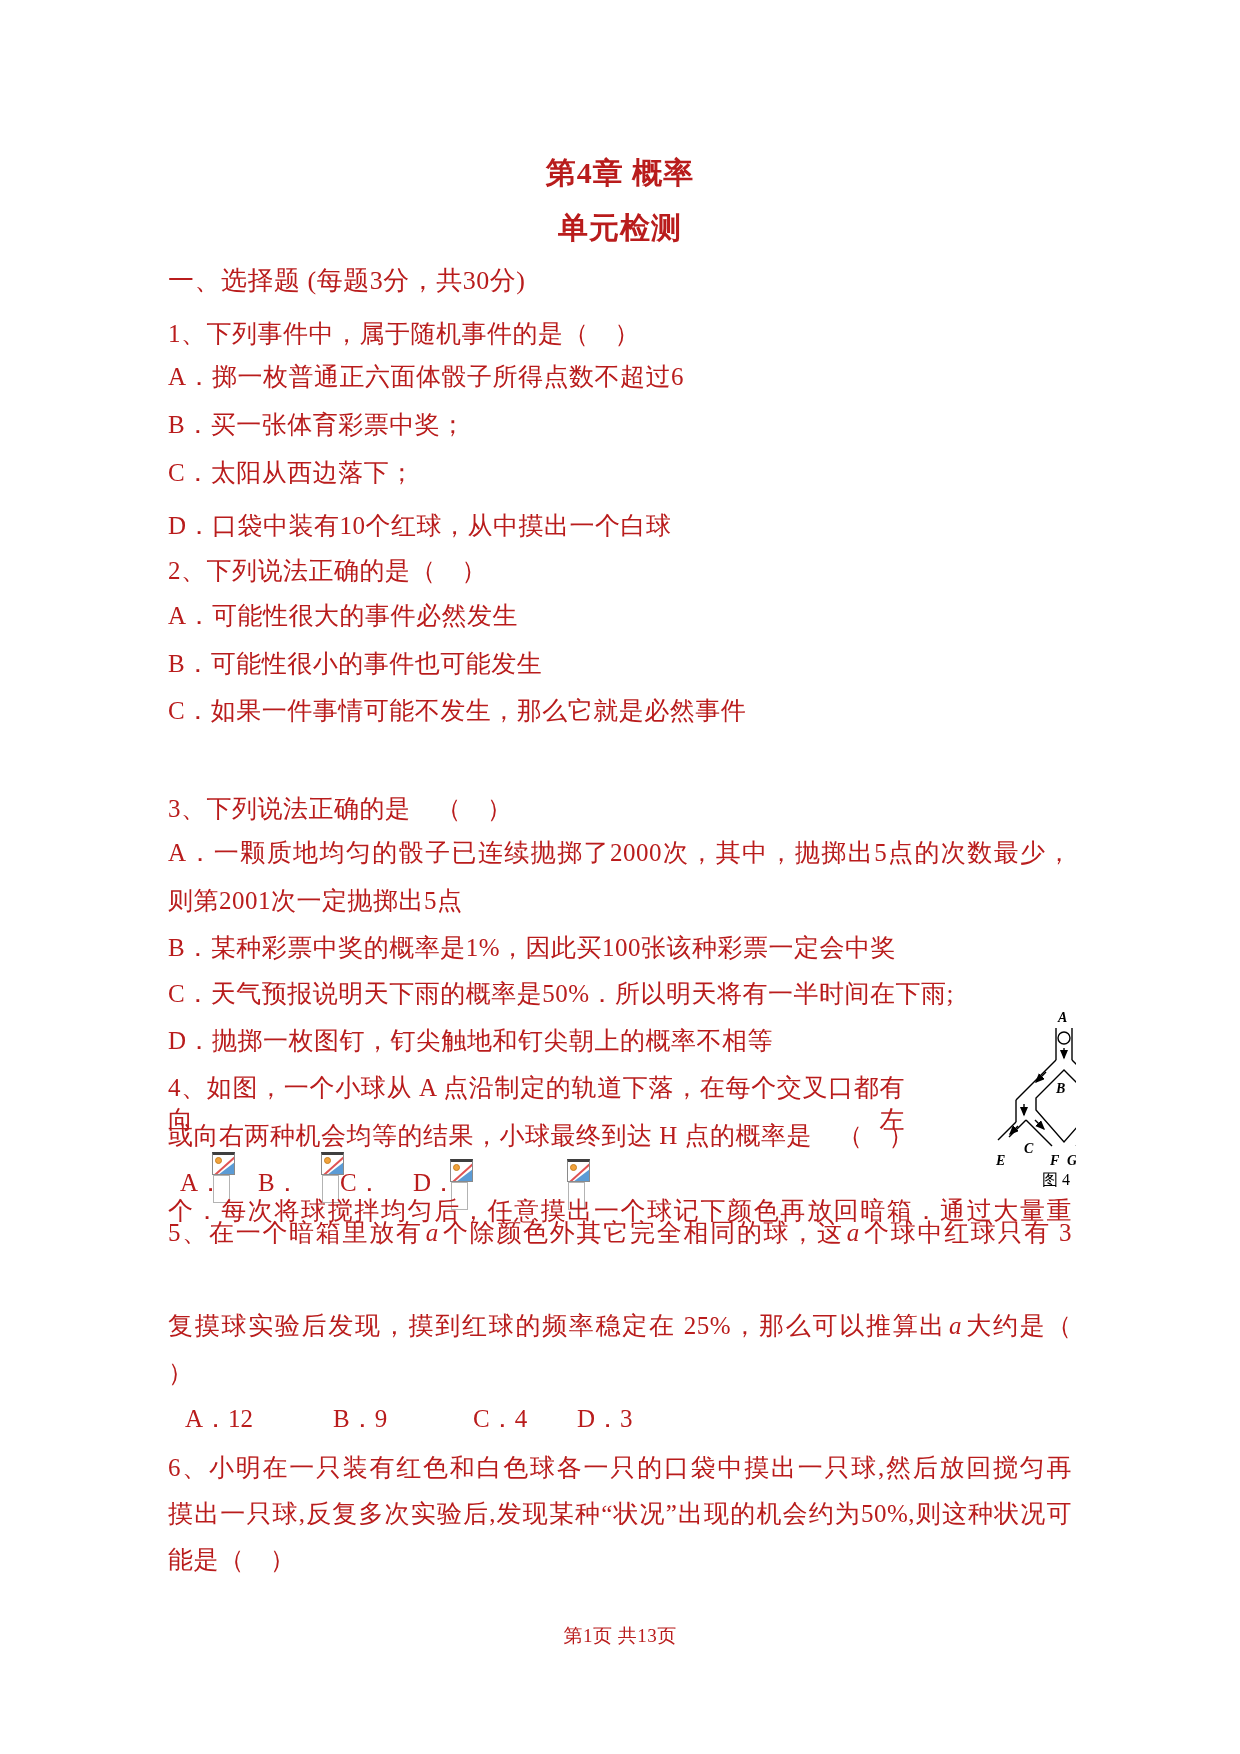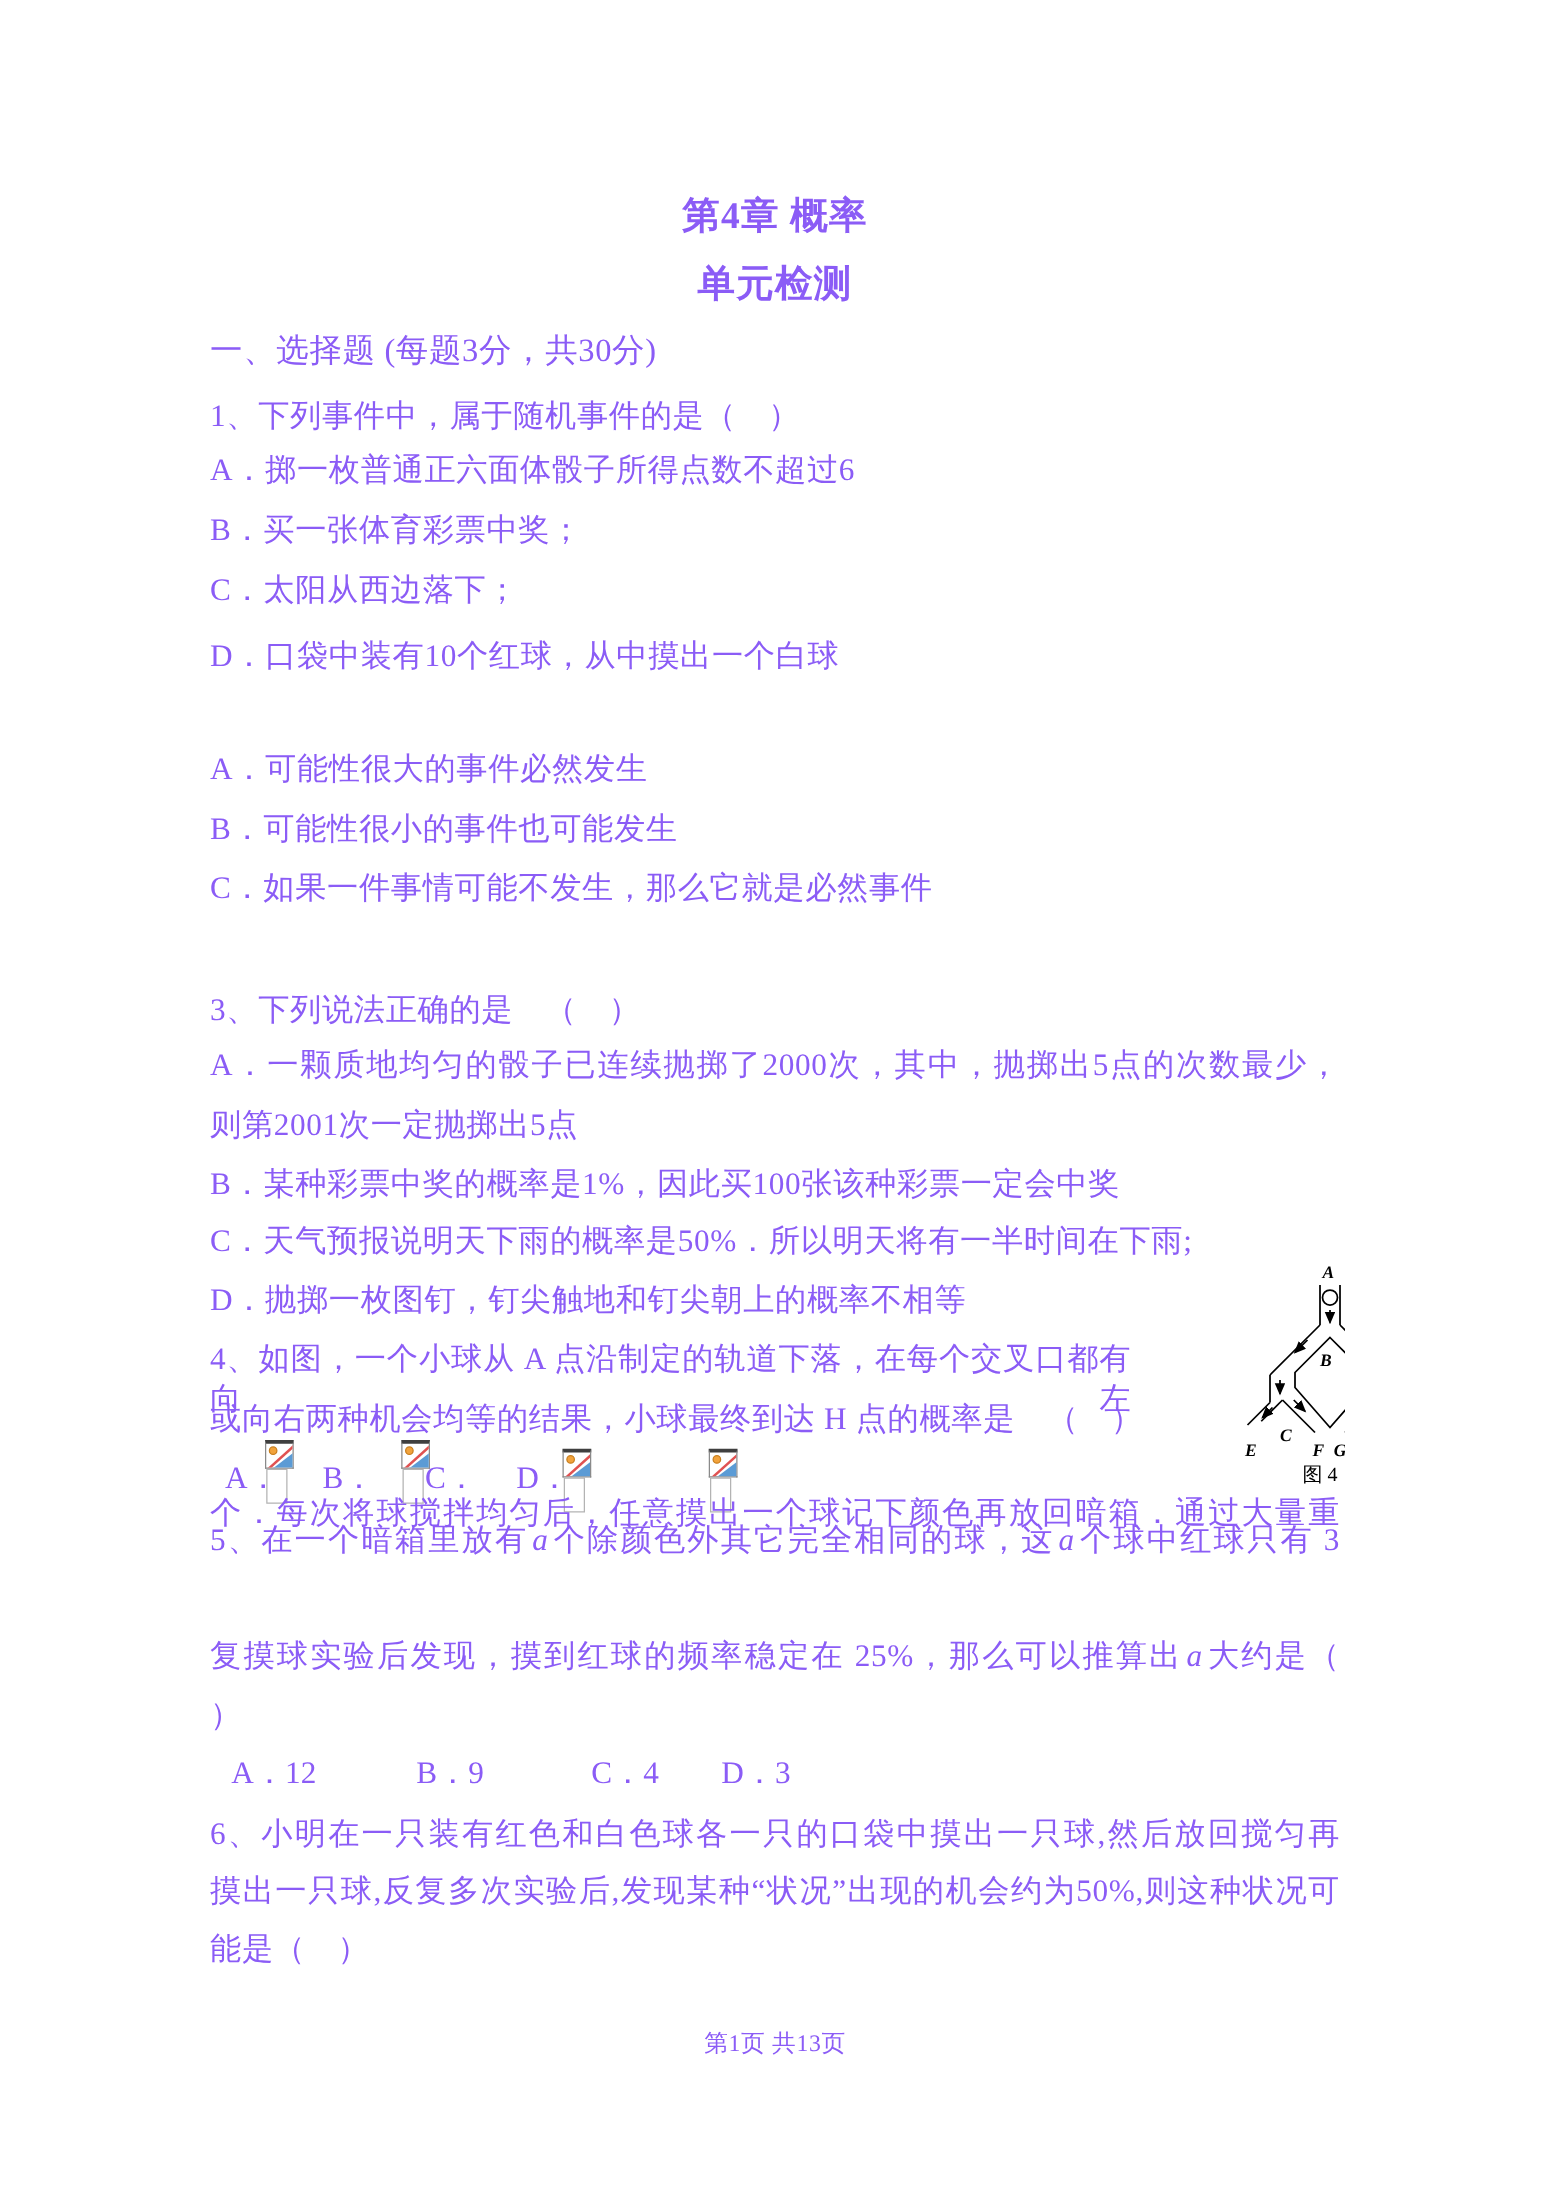--- a/index.html
+++ b/index.html
@@ -1,21 +1,21 @@
 <!DOCTYPE html>
 <html><head>
 <meta charset="utf-8">
 <style>
   html,body { margin:0; padding:0; background:#ffffff; }
   .page {
     position:relative;
     width:1076px; height:1754px;
     background:#ffffff;
     font-family:"Liberation Serif","DejaVu Serif",serif;
-    color:#8b5cf6;
+    color:#b91c1c;
     overflow:hidden;
   }
   .line {
     position:absolute;
     left:168px;
     font-size:25px;
     line-height:32px;
     white-space:nowrap;
     letter-spacing:0.5px;
   }
@@ -70,20 +70,21 @@
   <div class="line center title" style="top:212px">单元检测</div>
 
   <div class="line heading" style="top:265px">一、选择题 (每题3分，共30分)</div>
 
   <div class="line" style="top:318px">1、下列事件中，属于随机事件的是（　）</div>
   <div class="line" style="top:361px">A．掷一枚普通正六面体骰子所得点数不超过6</div>
   <div class="line" style="top:409px">B．买一张体育彩票中奖；</div>
   <div class="line" style="top:457px">C．太阳从西边落下；</div>
   <div class="line" style="top:510px">D．口袋中装有10个红球，从中摸出一个白球</div>
 
+  <div class="line" style="top:555px">2、下列说法正确的是（　）</div>
   <div class="line" style="top:600px">A．可能性很大的事件必然发生</div>
   <div class="line" style="top:648px">B．可能性很小的事件也可能发生</div>
   <div class="line" style="top:695px">C．如果一件事情可能不发生，那么它就是必然事件</div>
 
   <div class="line" style="top:793px">3、下列说法正确的是　（　）</div>
   <div class="line just" style="top:837px">A．一颗质地均匀的骰子已连续抛掷了2000次，其中，抛掷出5点的次数最少，</div>
   <div class="line" style="top:885px">则第2001次一定抛掷出5点</div>
   <div class="line" style="top:932px">B．某种彩票中奖的概率是1%，因此买100张该种彩票一定会中奖</div>
   <div class="line" style="top:978px">C．天气预报说明天下雨的概率是50%．所以明天将有一半时间在下雨;</div>
   <div class="line" style="top:1025px">D．抛掷一枚图钉，钉尖触地和钉尖朝上的概率不相等</div>

